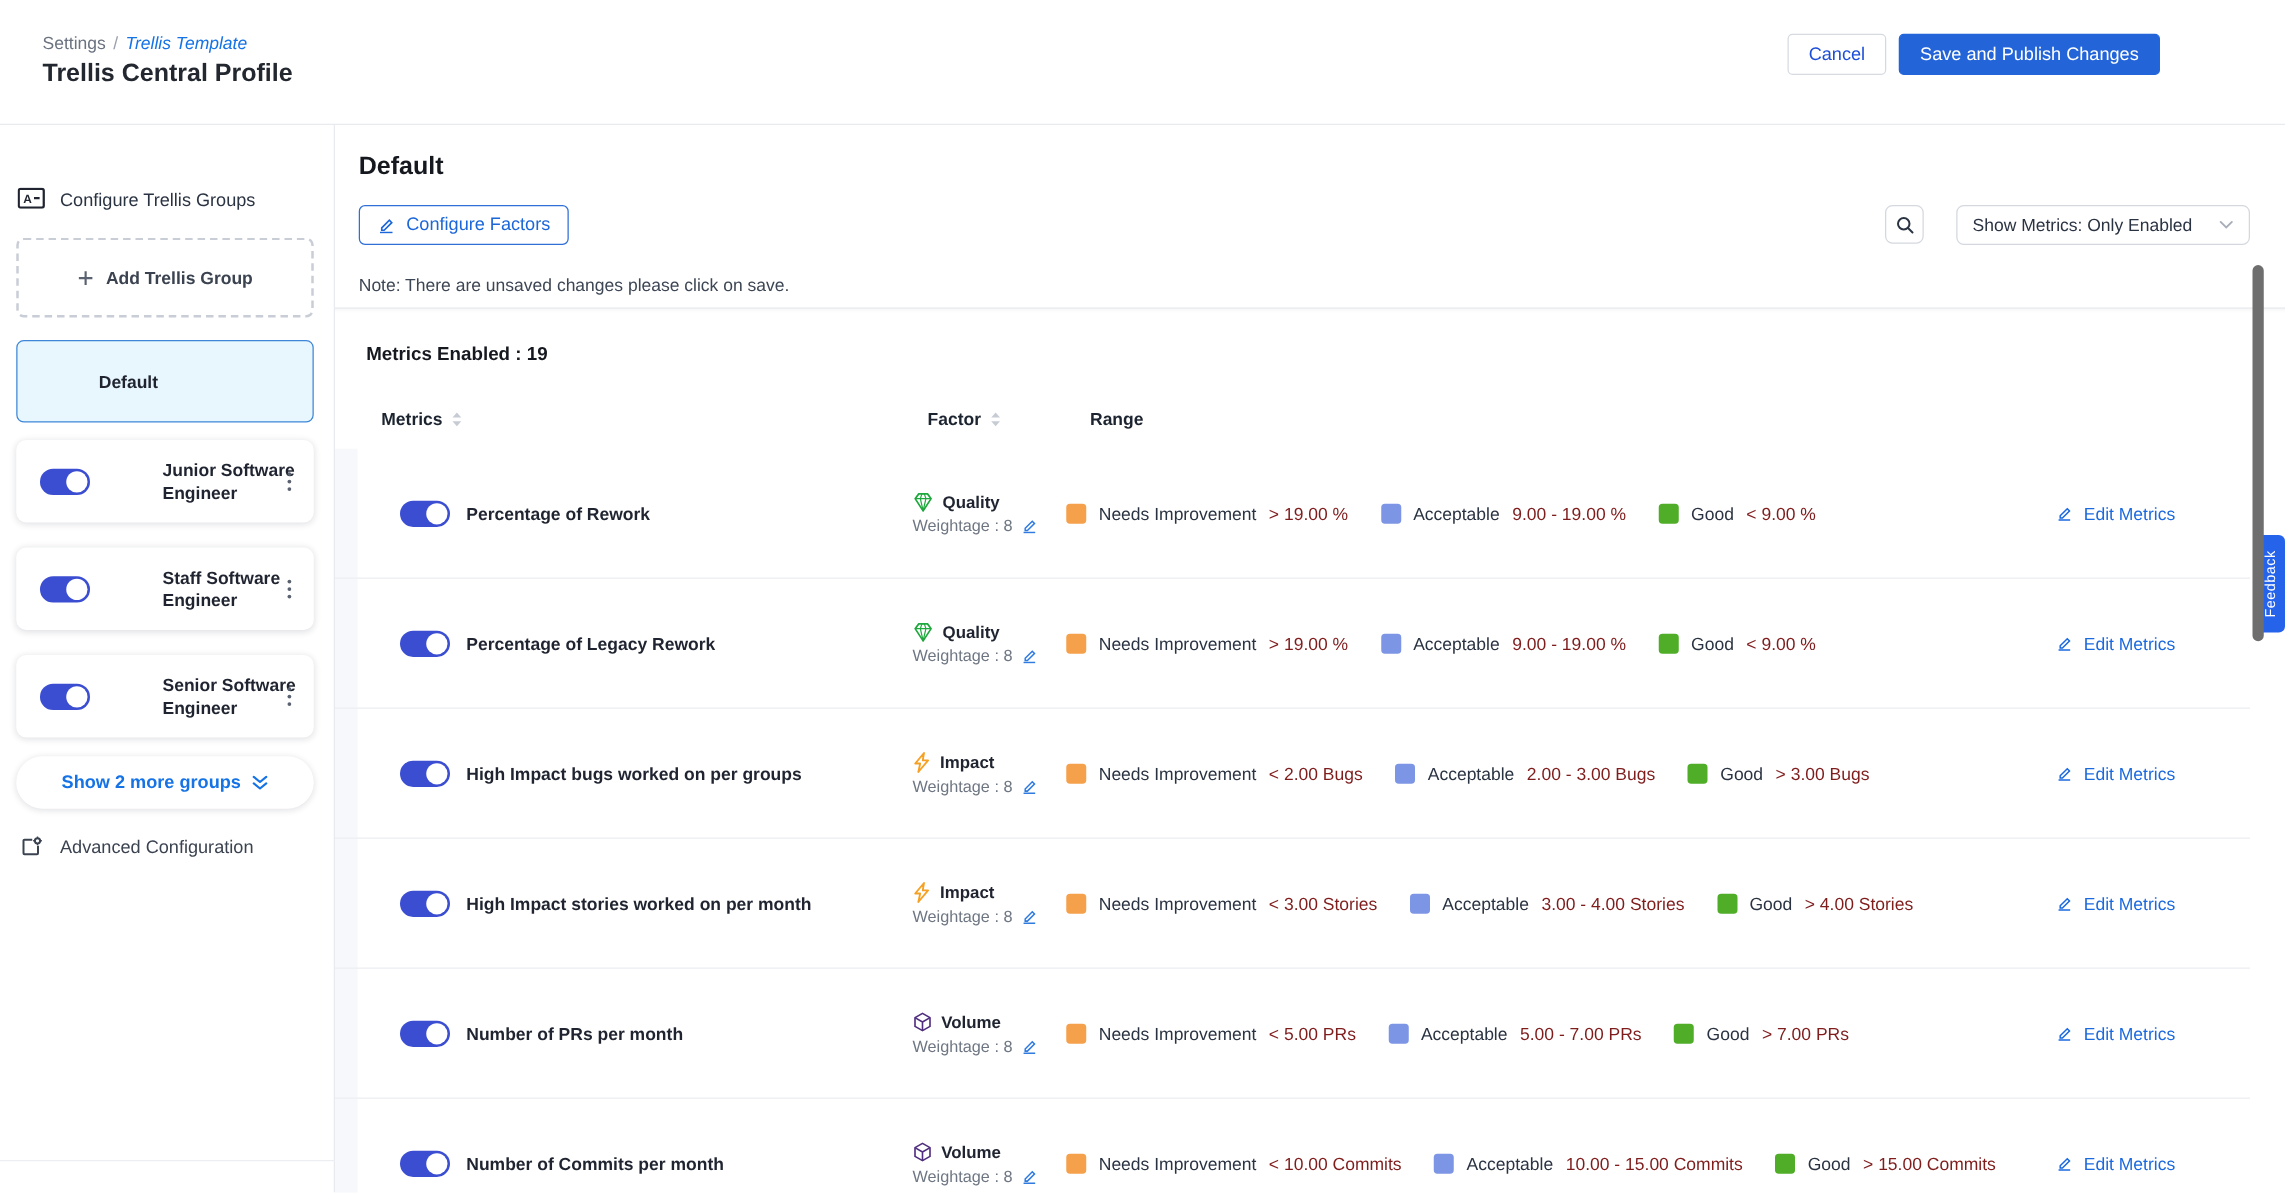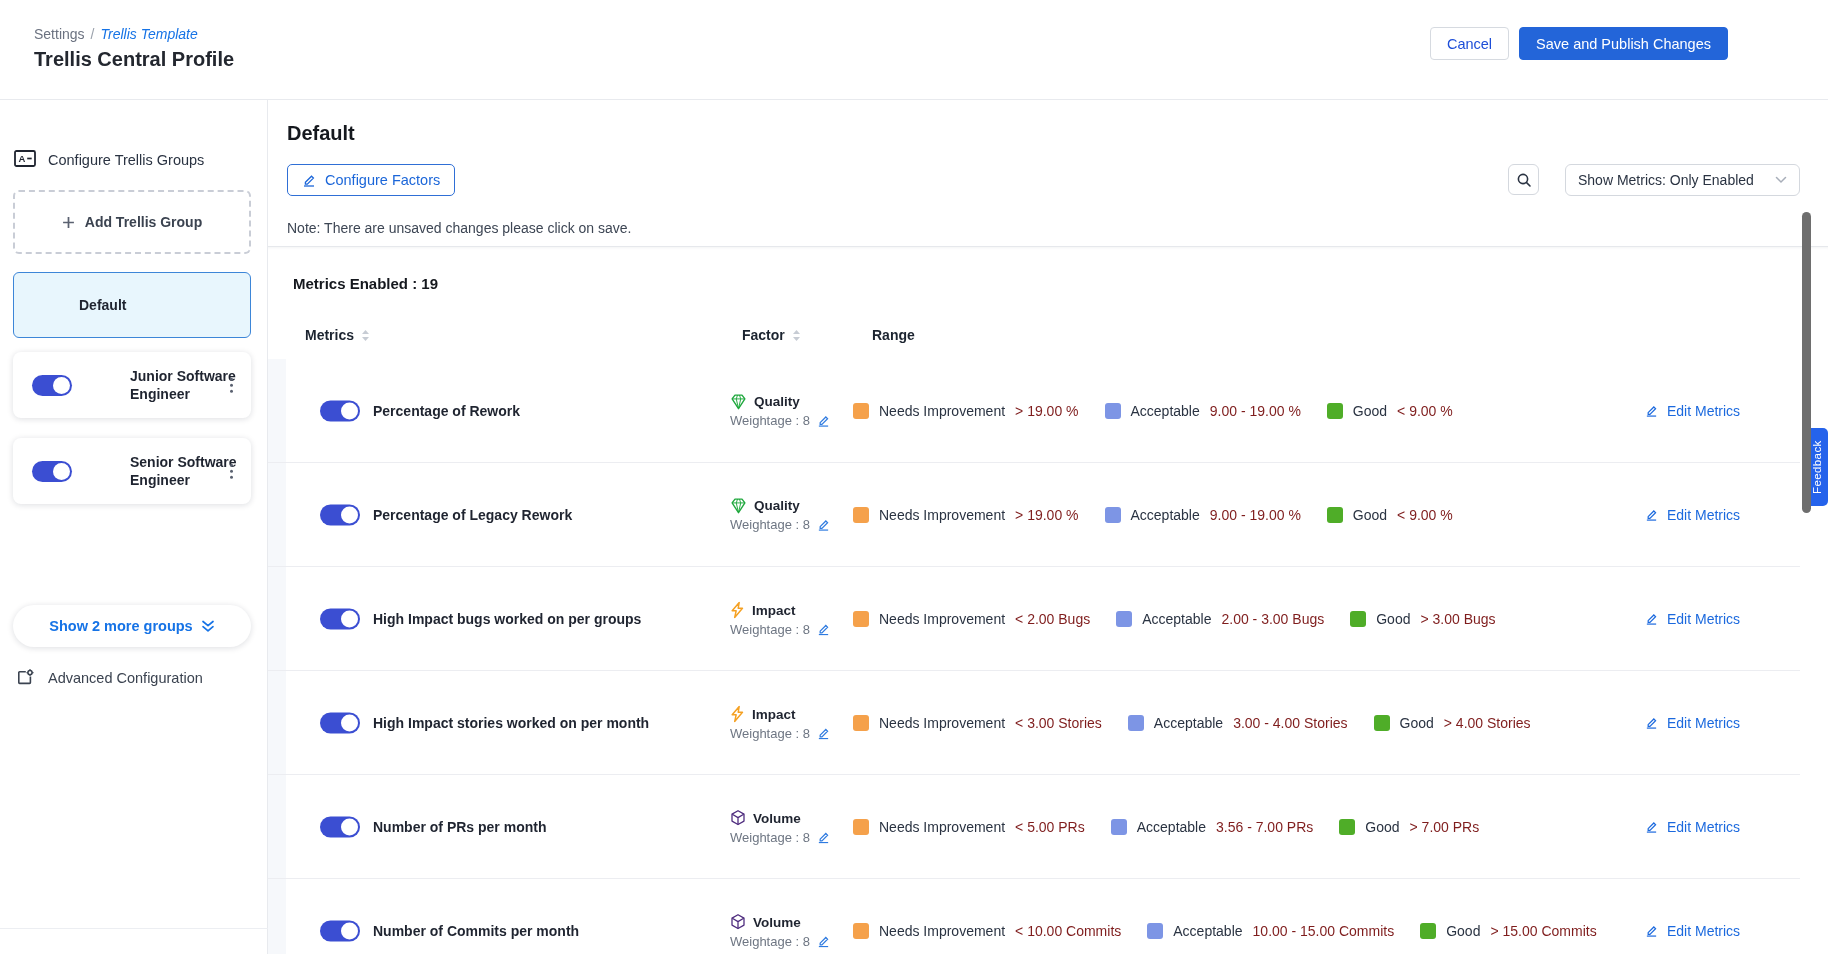--- a/index.html
+++ b/index.html
@@ -152,20 +152,31 @@
     <span class="kebab">
             <i></i>
             <i></i>
             <i></i>
           </span>
   </div>
   <div class="gcard">
     <span class="switch">
             <span class="knob"></span>
           </span>
+    <span class="glabel">Staff Software Engineer</span>
+    <span class="kebab">
+            <i></i>
+            <i></i>
+            <i></i>
+          </span>
+  </div>
+  <div class="gcard">
+    <span class="switch">
+            <span class="knob"></span>
+          </span>
     <span class="glabel">Senior Software Engineer</span>
     <span class="kebab">
             <i></i>
             <i></i>
             <i></i>
           </span>
   </div>
       </div>
 
     <div id="show-more">
@@ -480,21 +491,21 @@
     <div class="ranges">
 
         <span class="ritem">
           <span class="sq" style="background:#F5A14B"></span>
           <span class="rlabel">Needs Improvement</span>
           <span class="rval">&lt; 5.00 PRs</span>
         </span>
         <span class="ritem">
           <span class="sq" style="background:#7D95E5"></span>
           <span class="rlabel">Acceptable</span>
-          <span class="rval">3.56 - 7.00 PRs</span>
+          <span class="rval">5.00 - 7.00 PRs</span>
         </span>
         <span class="ritem">
           <span class="sq" style="background:#4FAD28"></span>
           <span class="rlabel">Good</span>
           <span class="rval">&gt; 7.00 PRs</span>
         </span>
     </div>
     <div class="editlink">
       <svg width="13" height="13" viewBox="0 0 14 14" fill="none" stroke="#1b69de" stroke-width="1.3">
                 <path d="M2 13h10"></path>

